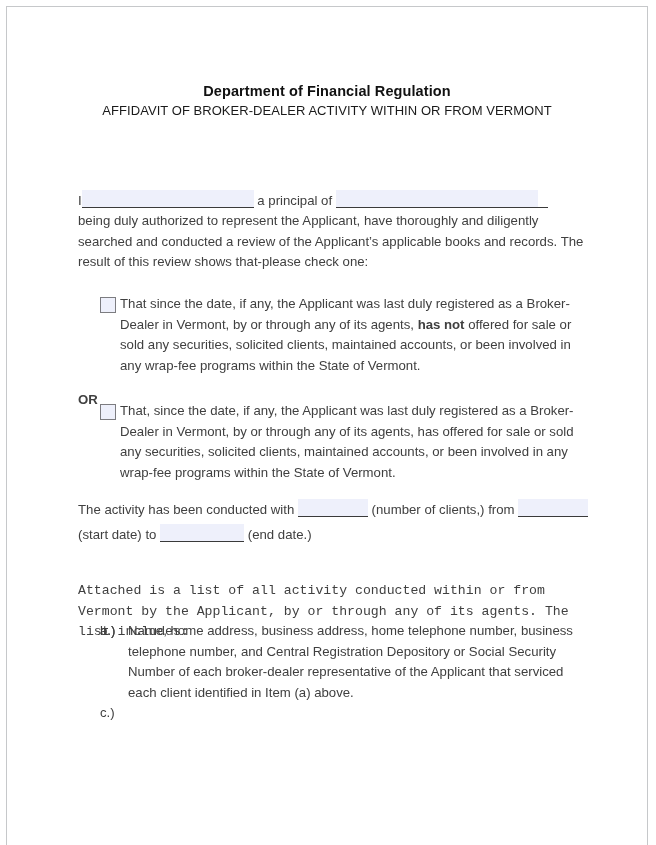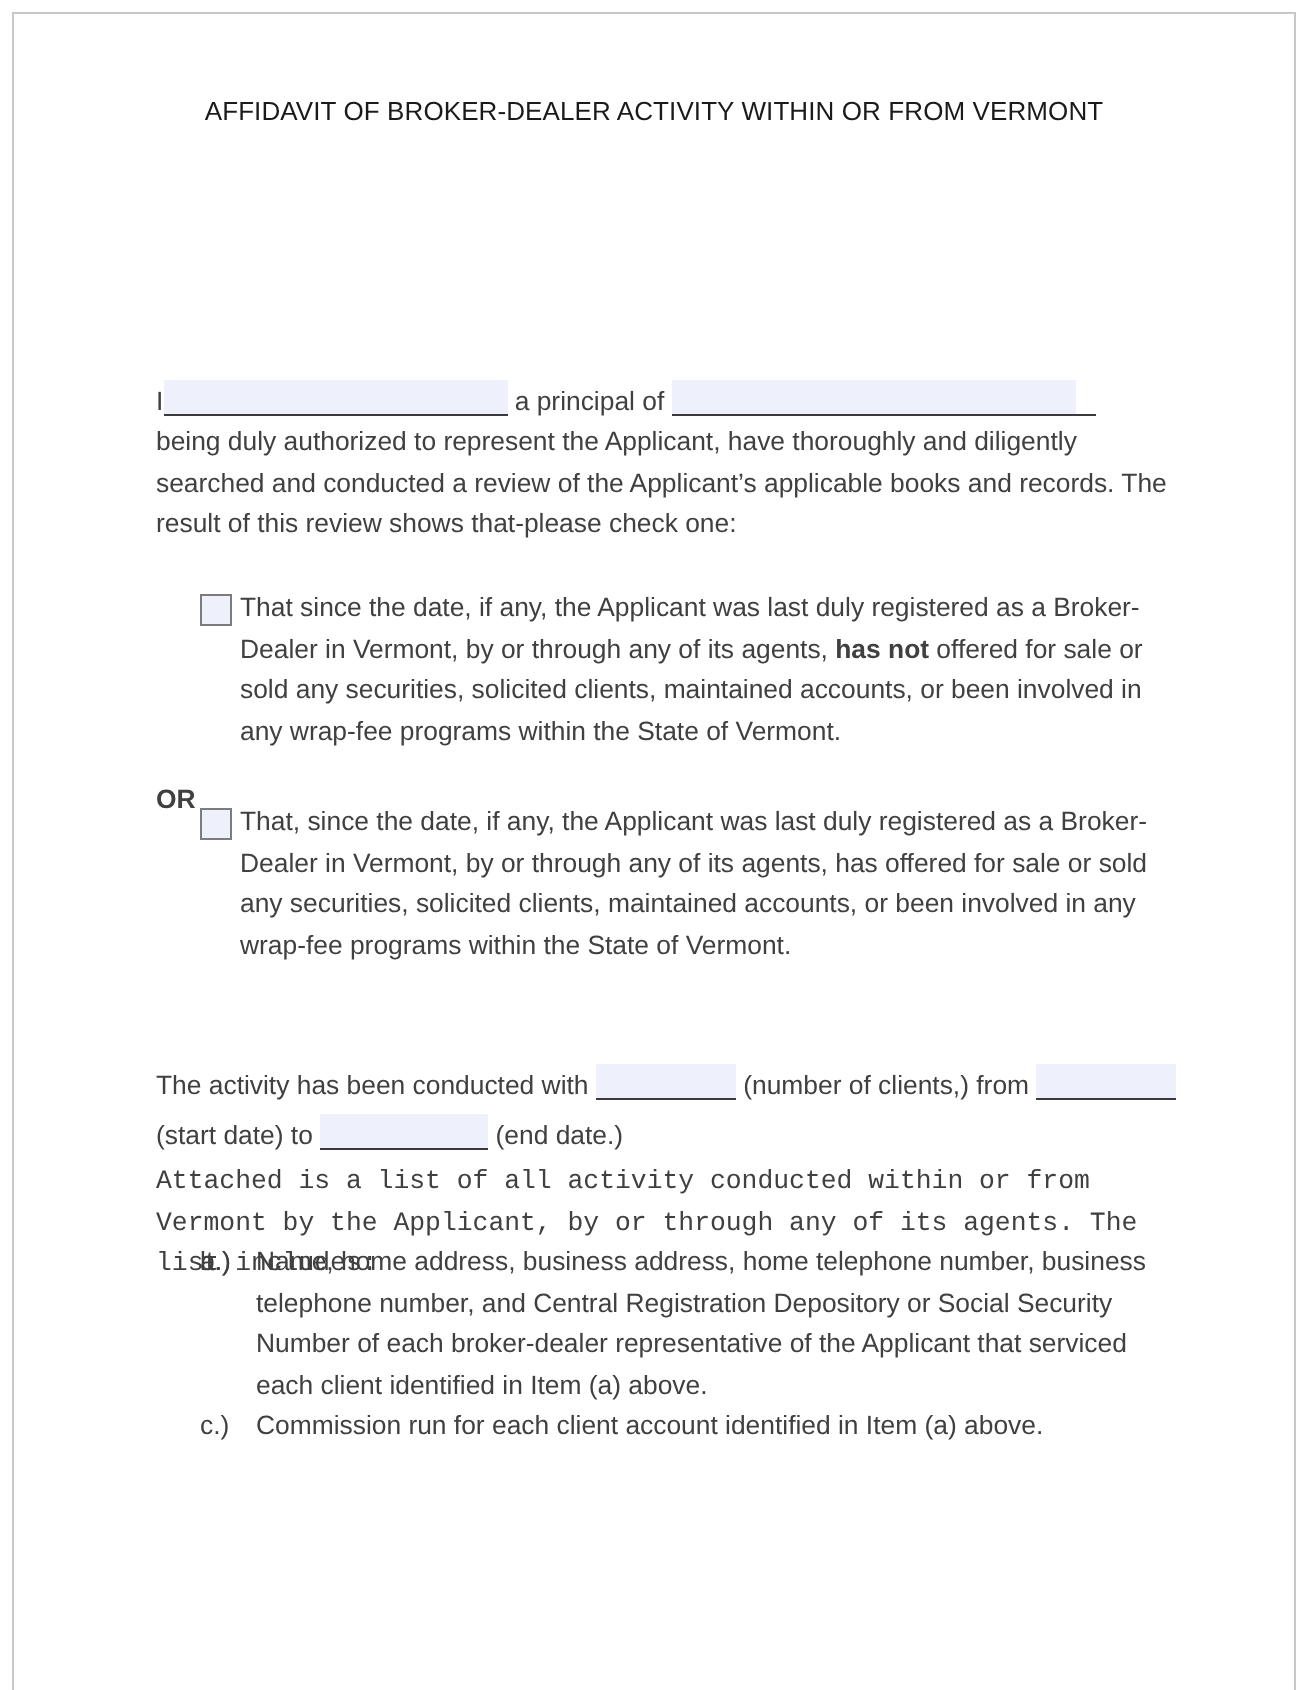--- a/index.html
+++ b/index.html
@@ -45,21 +45,20 @@
     letter-spacing: 0.1px;
   }
   .title-line1 { margin-top: 74px; }
   .title-line2 { margin-top: 0px; }
 
   .affidavit-heading {
     text-align: center;
     font-size: 13px;
     line-height: 18px;
     color: #1a1a1a;
-    margin-top: 40px;
     letter-spacing: 0.05px;
   }
 
   
   .body-block {
     position: absolute;
     left: 71px;
     width: 512px;
     font-size: 13.2px;
     line-height: 20.6px;
@@ -139,20 +138,21 @@
   }
 
   b, strong { font-weight: bold; }
 </style>
 </head>
 <body>
 
 <div id="page">
   <div class="content">
 
+    <div class="doc-title title-line1">Department of Financial Regulation</div>
 
     <div class="affidavit-heading">AFFIDAVIT OF BROKER-DEALER ACTIVITY WITHIN OR FROM VERMONT</div>
 
     <div class="body-block" style="top:180px;">
       <span>I</span><span class="field f-name"></span>
       <span>a principal of</span>
       <span class="field f-entity"></span><span class="blank-tail t-entity"></span>
     </div>
 
     <div class="body-block" style="top:204px;">
@@ -170,21 +170,21 @@
       <span class="or-label">OR</span>
     </div>
 
     <div class="body-block" style="top:394px;">
       <div class="check-row">
         <span class="checkbox"></span>
         <span class="check-text">That, since the date, if any, the Applicant was last duly registered as a Broker-Dealer in Vermont, by or through any of its agents, has offered for sale or sold any securities, solicited clients, maintained accounts, or been involved in any wrap-fee programs within the State of Vermont.</span>
       </div>
     </div>
 
-    <div class="body-block" style="top:522px;">
+    <div class="body-block" style="top:489px;">
       <span>The activity has been conducted with</span>
       <span class="field f-count"></span>
       <span>(number of clients,) from</span>
       <span class="field f-start"></span>
       <span>(start date) to</span>
       <span class="field f-end"></span>
       <span>(end date.)</span>
     </div>
 
     <div class="body-block" style="top:574px;font-family:Liberation Mono, monospace;">
@@ -195,19 +195,18 @@
       <ul class="lettered-list">
         <li>
           <span class="marker">a.)</span>
         </li>
         <li>
           <span class="marker">b.)</span>
           <span>Name, home address, business address, home telephone number, business telephone number, and Central Registration Depository or Social Security Number of each broker-dealer representative of the Applicant that serviced each client identified in Item (a) above.</span>
         </li>
         <li>
           <span class="marker">c.)</span>
-          <span>Commission run for each client account identified in Item (a) above.</span>
         </li>
       </ul>
     </div>
 
   </div>
 </div>
 
 </body></html>

